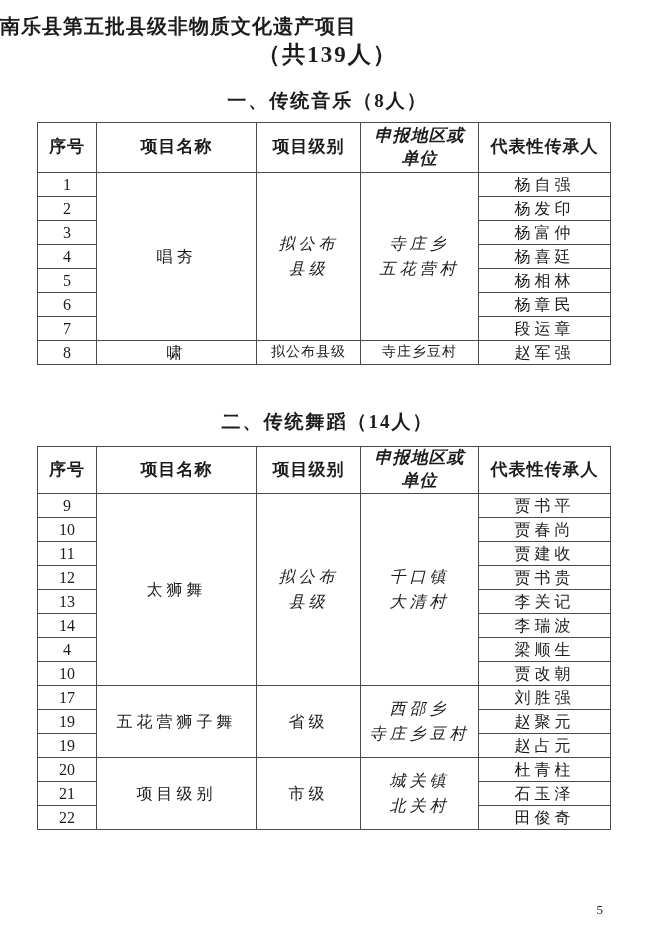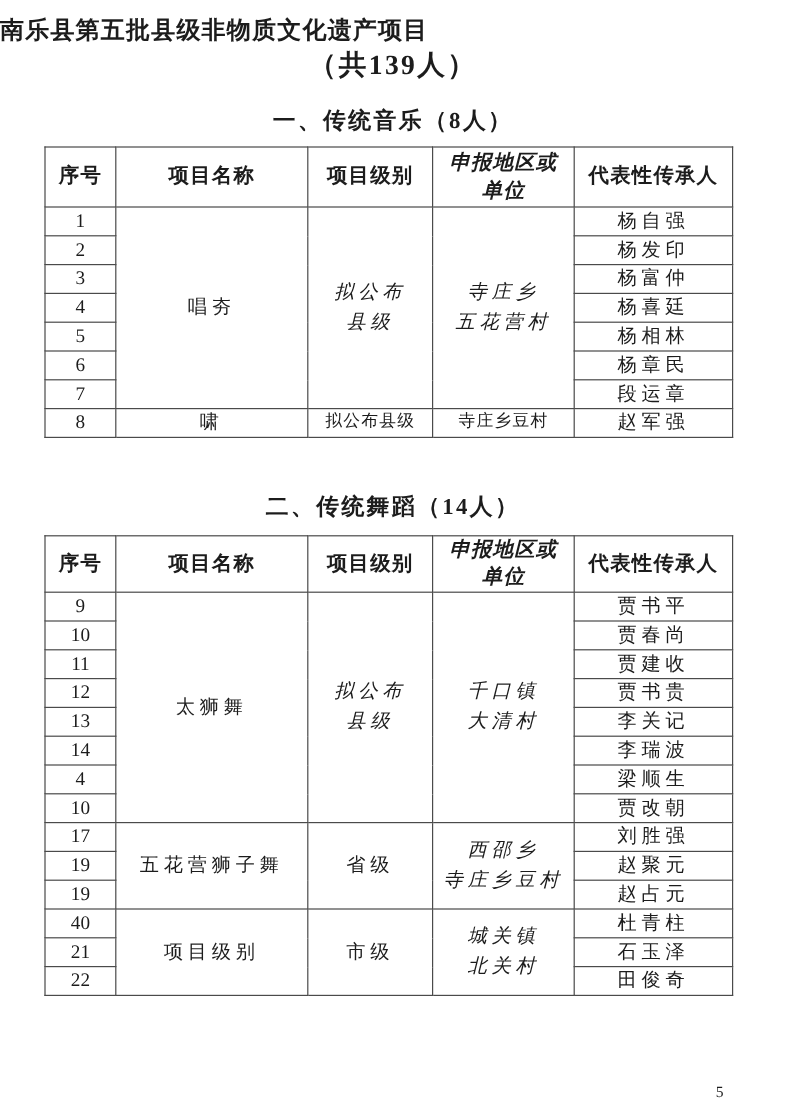--- a/index.html
+++ b/index.html
@@ -237,21 +237,21 @@
       <tr>
         <td class="no">19</td>
         <td>赵聚元</td>
       </tr>
       <tr>
         <td class="no">19</td>
         <td>赵占元</td>
       </tr>
 
       <tr>
-        <td class="no">40</td>
+        <td class="no">20</td>
         <td rowspan="3">项目级别</td>
         <td rowspan="3">市级</td>
         <td rowspan="3" class="multi">
           <span class="ln">城关镇</span>
           <span class="ln">北关村</span>
         </td>
         <td>杜青柱</td>
       </tr>
       <tr>
         <td class="no">21</td>

